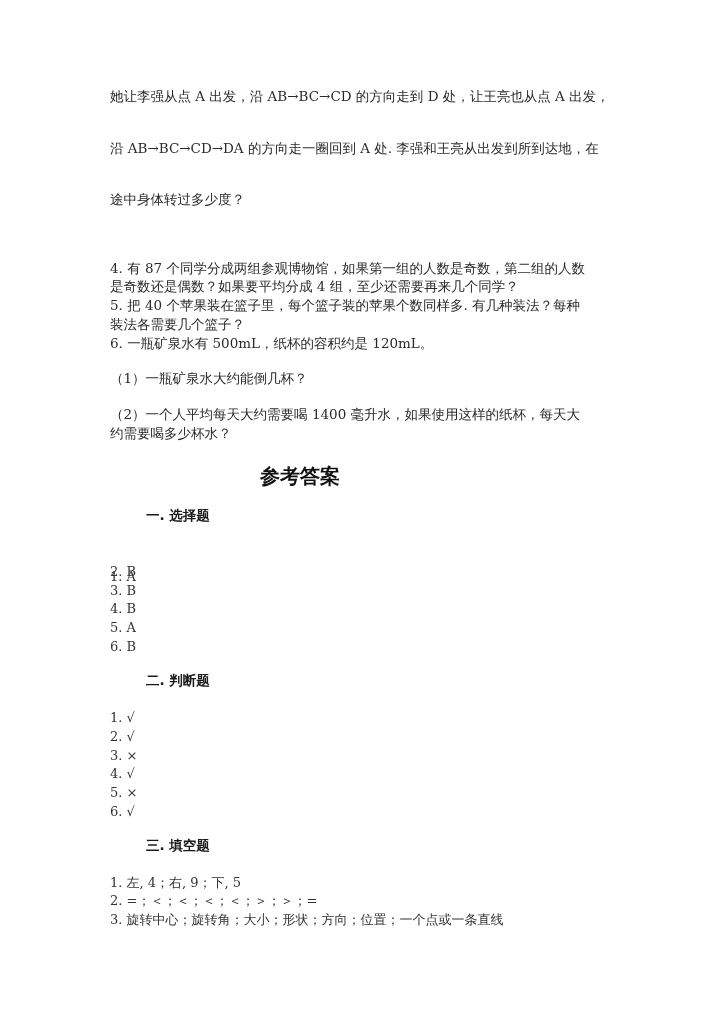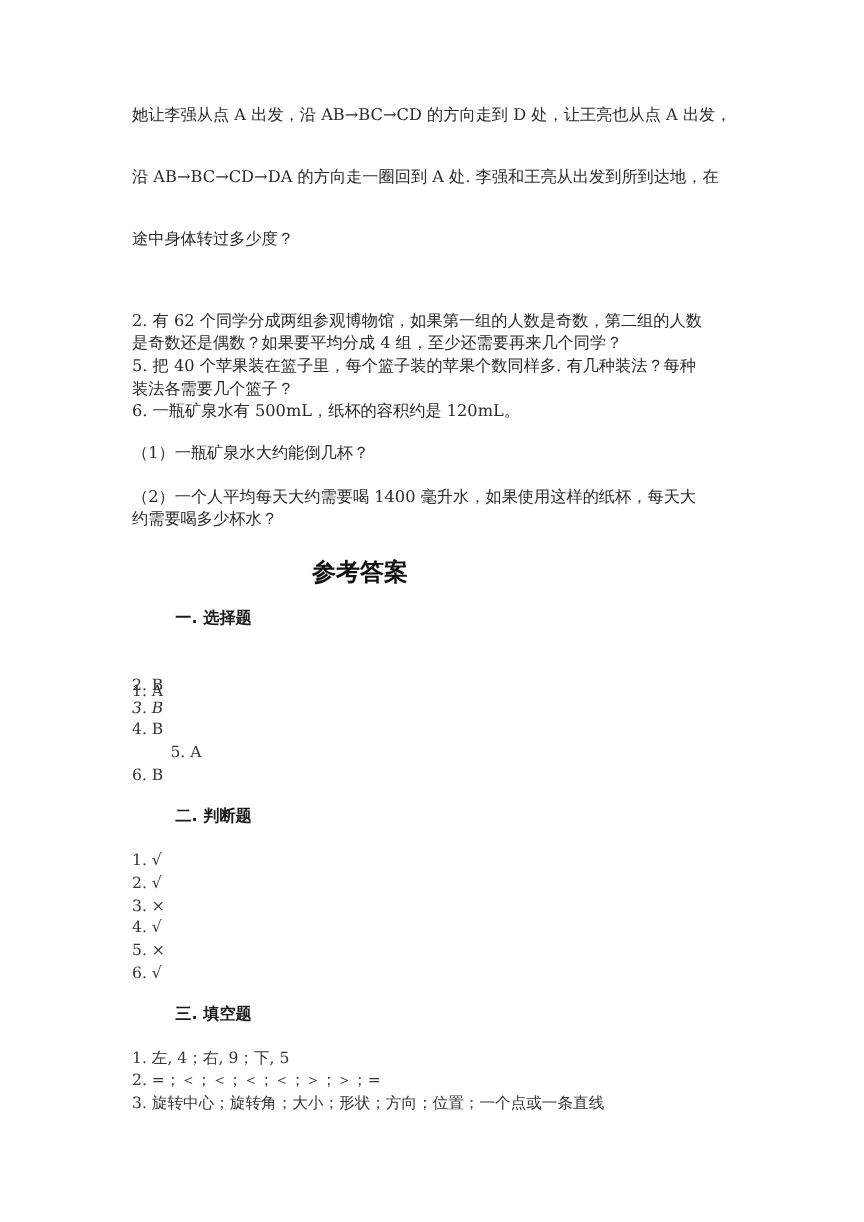--- a/index.html
+++ b/index.html
@@ -64,39 +64,39 @@
   </style>
 </head>
 <body>
 
 <div class="page">
 
   <div class="line" style="top:87px;">她让李强从点 A 出发，沿 AB→BC→CD 的方向走到 D 处，让王亮也从点 A 出发，</div>
   <div class="line" style="top:139px;">沿 AB→BC→CD→DA 的方向走一圈回到 A 处. 李强和王亮从出发到所到达地，在</div>
   <div class="line" style="top:190px;">途中身体转过多少度？</div>
 
-  <div class="line" style="top:259px;">2. 有 62 个同学分成两组参观博物馆，如果第一组的人数是奇数，第二组的人数</div>
+  <div class="line" style="top:259px;">4. 有 87 个同学分成两组参观博物馆，如果第一组的人数是奇数，第二组的人数</div>
   <div class="line" style="top:277px;text-align:center;">是奇数还是偶数？如果要平均分成 4 组，至少还需要再来几个同学？</div>
 
   <div class="line" style="top:296px;">5. 把 40 个苹果装在篮子里，每个篮子装的苹果个数同样多. 有几种装法？每种</div>
   <div class="line" style="top:315px;">装法各需要几个篮子？</div>
 
   <div class="line" style="top:334px;">6. 一瓶矿泉水有 500mL，纸杯的容积约是 120mL。</div>
   <div class="line" style="top:369px;">（1）一瓶矿泉水大约能倒几杯？</div>
   <div class="line" style="top:405px;">（2）一个人平均每天大约需要喝 1400 毫升水，如果使用这样的纸杯，每天大</div>
   <div class="line" style="top:424px;">约需要喝多少杯水？</div>
 
   <div class="title">参考答案</div>
 
   <div class="section-heading" style="top:506px;">一. 选择题</div>
   <div class="answer" style="top:543px;margin-top:24px;">1. A</div>
   <div class="answer" style="top:562px;">2. B</div>
-  <div class="answer" style="top:581px;font-style:italic;">3. B</div>
+  <div class="answer" style="top:581px;">3. B</div>
   <div class="answer" style="top:599px;">4. B</div>
-  <div class="answer" style="top:618px;margin-left:32px;">5. A</div>
+  <div class="answer" style="top:618px;">5. A</div>
   <div class="answer" style="top:637px;">6. B</div>
 
   <div class="section-heading" style="top:671px;">二. 判断题</div>
   <div class="answer" style="top:708px;">1. √</div>
   <div class="answer" style="top:727px;">2. √</div>
   <div class="answer" style="top:746px;">3. ×</div>
   <div class="answer" style="top:764px;">4. √</div>
   <div class="answer" style="top:783px;">5. ×</div>
   <div class="answer" style="top:802px;">6. √</div>
 

